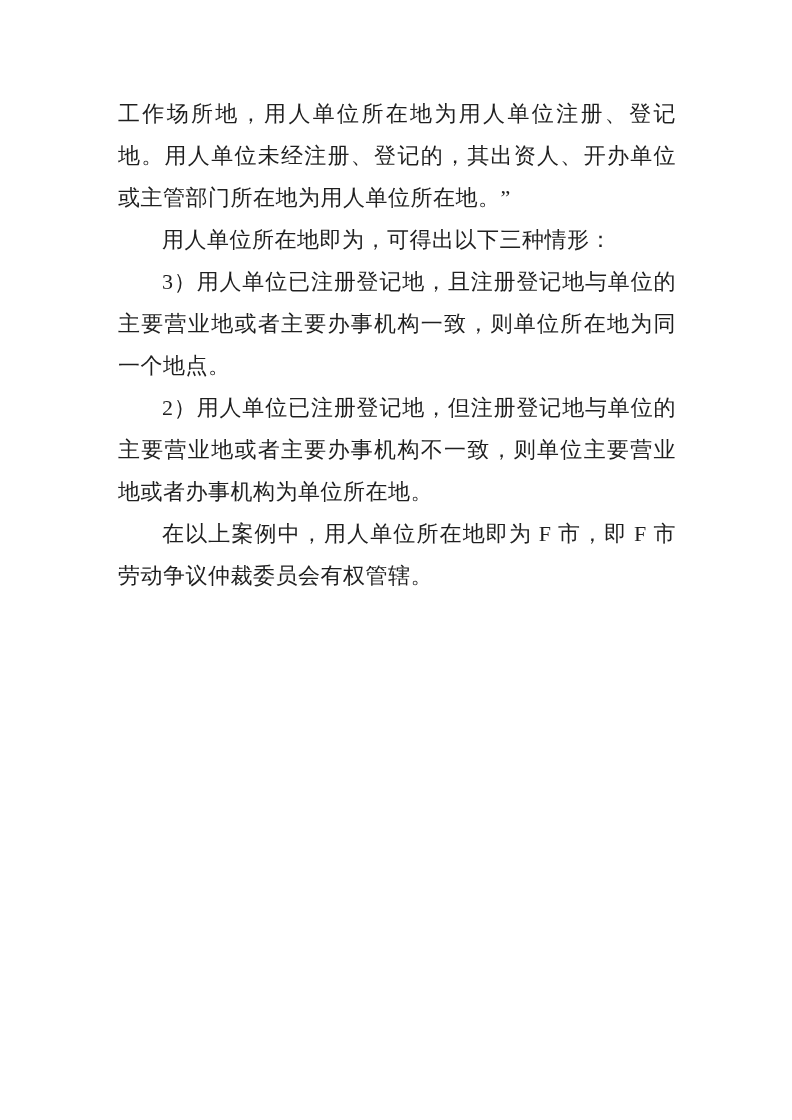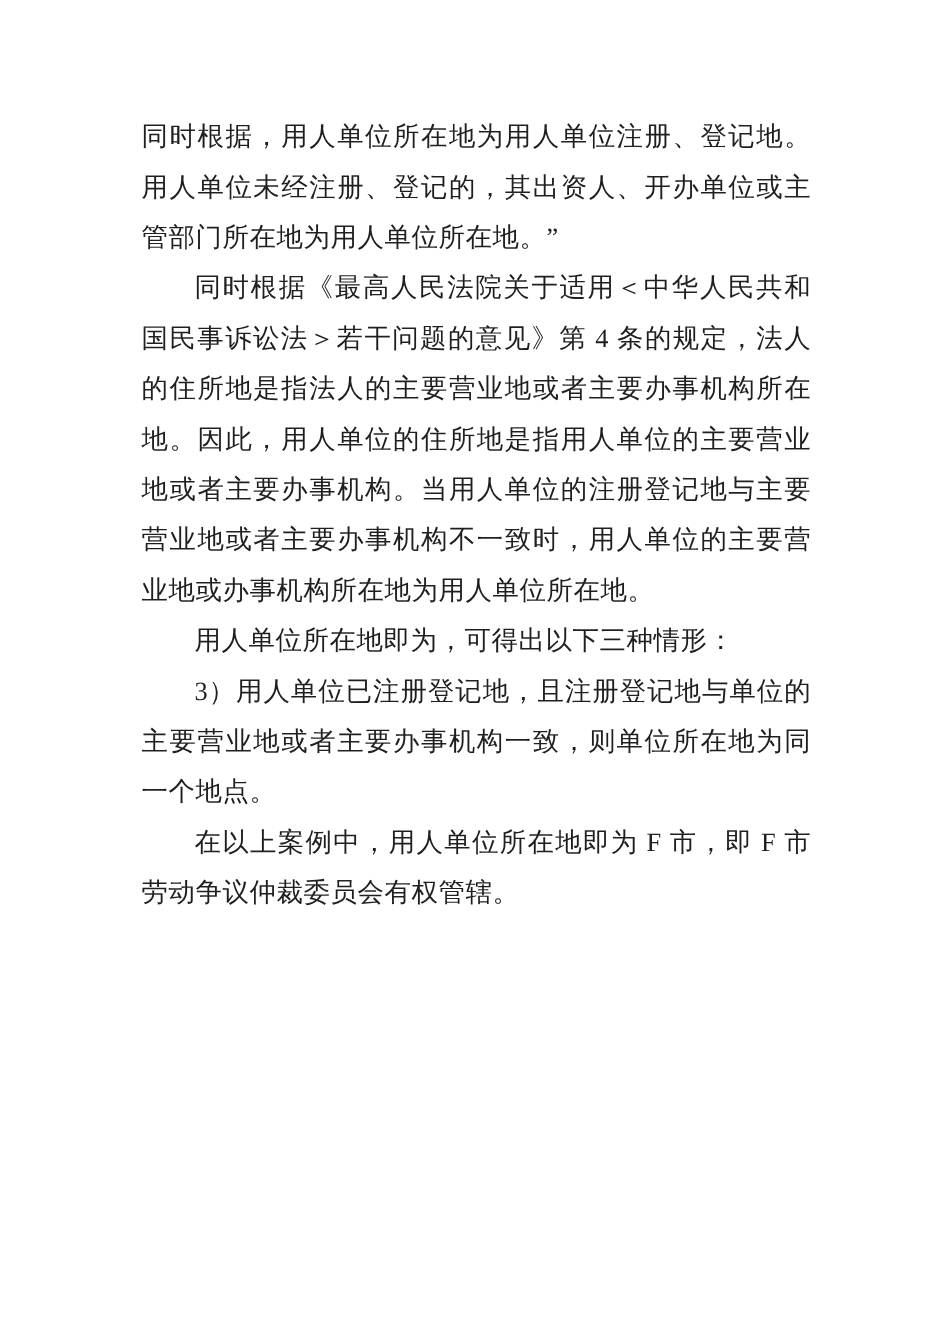--- a/index.html
+++ b/index.html
@@ -33,19 +33,19 @@
   }
   .text-block p.continuation {
     text-indent: 0;
   }
 </style>
 </head>
 <body>
 
 <div class="page">
   <div class="text-block">
-    <p class="continuation">同时根据，用人单位所在地为用人单位注册、登记地。用人单位未经注册、登记的，其出资人、开办单位或主管部门所在地为用人单位所在地。”</p>
-    <p>同时根据《最高人民法院关于适用＜中华人民共和国民事诉讼法＞若干问题的意见》第 4 条的规定，法人的住所地是指法人的主要营业地或者主要办事机构所在地。因此，用人单位的住所地是指用人单位的主要营业地或者主要办事机构。当用人单位的注册登记地与主要营业地或者主要办事机构不一致时，用人单位的主要营业地或办事机构所在地为用人单位所在地。</p>
+    <p class="continuation">工作场所地，用人单位所在地为用人单位注册、登记地。用人单位未经注册、登记的，其出资人、开办单位或主管部门所在地为用人单位所在地。”</p>
     <p>用人单位所在地即为，可得出以下三种情形：</p>
     <p>3）用人单位已注册登记地，且注册登记地与单位的主要营业地或者主要办事机构一致，则单位所在地为同一个地点。</p>
+    <p>2）用人单位已注册登记地，但注册登记地与单位的主要营业地或者主要办事机构不一致，则单位主要营业地或者办事机构为单位所在地。</p>
     <p>在以上案例中，用人单位所在地即为 F 市，即 F 市劳动争议仲裁委员会有权管辖。</p>
   </div>
 </div>
 
 </body></html>

